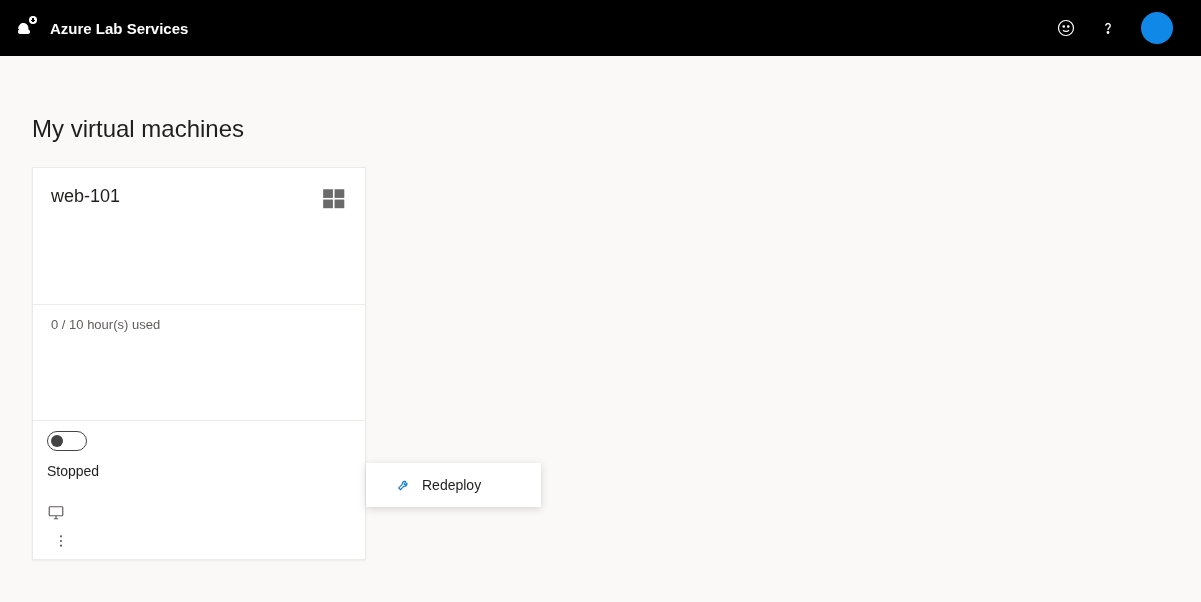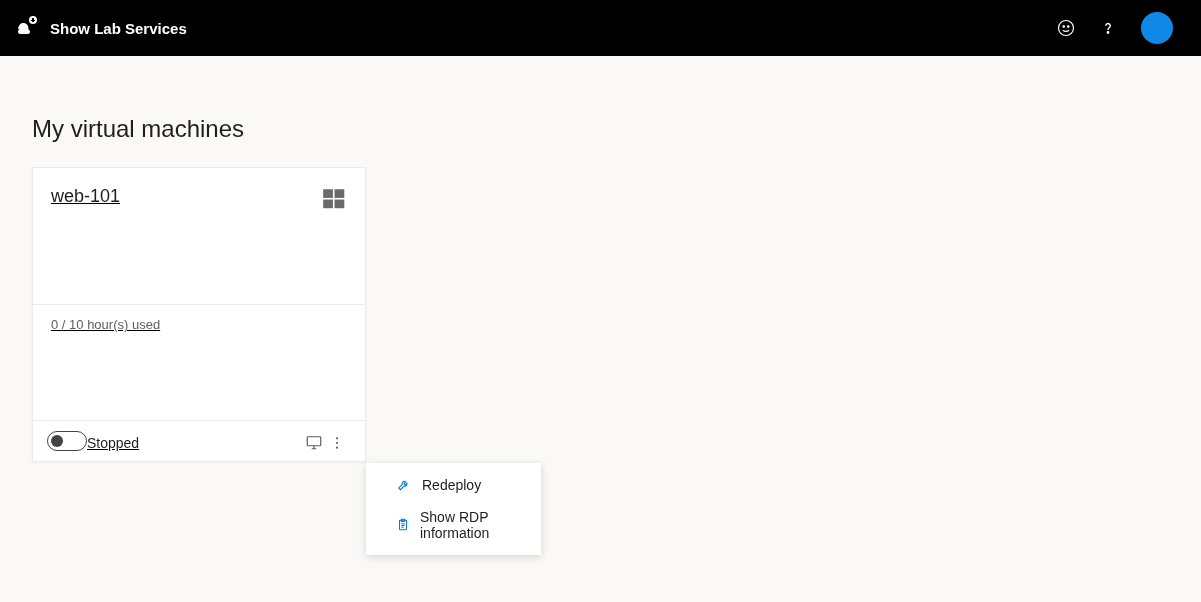--- a/index.html
+++ b/index.html
@@ -46,23 +46,24 @@
   }
   .vm-title { font-size: 18px; font-weight: 400; color: #201f1e; }
   .os-icon { color: #666; }
   .vm-spacer { height: 88px; }
   .vm-divider { height: 1px; background: #edebe9; margin: 0; }
   .vm-usage { padding: 12px 18px 0 18px; font-size: 13px; color: #605e5c; }
   .vm-spacer2 { height: 88px; }
   .vm-divider2 { height: 1px; background: #edebe9; margin: 0; }
   .vm-footer {
     display: flex;
-    align-items: flex-end;
+    align-items: flex-start;
     padding: 10px 14px 10px 14px;
-    gap: 0;
+    gap: 12px;
+    flex-direction: column;
   }
   .toggle {
     width: 40px;
     height: 20px;
     border-radius: 20px;
     border: 1px solid #444;
     background: #fff;
     position: relative;
     cursor: pointer;
   }
@@ -99,36 +100,36 @@
     cursor: pointer;
   }
   .menu-item-highlight {
     border: 2px solid #d01a1a;
     margin: 2px 6px;
     padding: 6px 8px;
   }
   .menu-icon { width: 16px; display: flex; align-items: center; justify-content: center; }
   .mi-blue { color: #0078d4; }
 
-  .card-wrap { position: relative; width: 334px; text-decoration: underline; }
+  .card-wrap { position: relative; width: 334px; }
 </style>
 </head>
 <body>
 
 <div class="header">
   <div class="header-brand">
     <span>
       <svg width="24" height="24" viewBox="0 0 24 24">
         <path fill="#fff" d="M6 14c-2 0-4 1.5-4 4 0 1 1 2 2 2h8c1 0 2-1 2-2 0-1.2-.7-2.2-1.8-2.7.1-.4.2-.9.2-1.3 0-2.8-2.2-5-5-5-1.3 0-2.5.5-3.4 1.4C3.4 11.2 2 12.9 2 15"></path>
         <circle cx="17" cy="6" r="4" fill="#fff"></circle>
         <path fill="#000" d="M16 4h2v4h-2z"></path>
         <path fill="#000" d="M15 6h4v1h-4z"></path>
       </svg>
     </span>
-    <span class="brand-name">Show Lab Services</span>
+    <span class="brand-name">Azure Lab Services</span>
   </div>
   <div class="header-spacer"></div>
   <div class="header-icons">
     <span class="header-icon">
       <svg width="18" height="18" viewBox="0 0 24 24" fill="none" stroke="#fff" stroke-width="1.6">
         <circle cx="12" cy="12" r="10"></circle>
         <circle cx="9" cy="10" r="1" fill="#fff"></circle>
         <circle cx="15" cy="10" r="1" fill="#fff"></circle>
         <path d="M8 15c1 1 2 1.5 4 1.5s3-.5 4-1.5"></path>
       </svg>
@@ -190,25 +191,15 @@
 
     <div class="dropdown">
       <div class="menu-item">
         <span class="menu-icon mi-blue">
           <svg width="14" height="14" viewBox="0 0 24 24" fill="none" stroke="#0078d4" stroke-width="1.8">
             <path d="M14 6a4 4 0 0 0-5 5l-6 6 3 3 6-6a4 4 0 0 0 5-5l-3 3-2-2 3-3z"></path>
           </svg>
         </span>
         <span>Redeploy</span>
       </div>
-      <div class="menu-item">
-        <span class="menu-icon mi-blue">
-          <svg width="14" height="14" viewBox="0 0 24 24" fill="none" stroke="#0078d4" stroke-width="1.8">
-            <rect x="6" y="4" width="12" height="16" rx="1"></rect>
-            <rect x="9" y="2" width="6" height="4" rx="1"></rect>
-            <path d="M9 10h6M9 13h6M9 16h4"></path>
-          </svg>
-        </span>
-        <span>Show RDP information</span>
-      </div>
     </div>
   </div>
 </div>
 
 </body></html>

